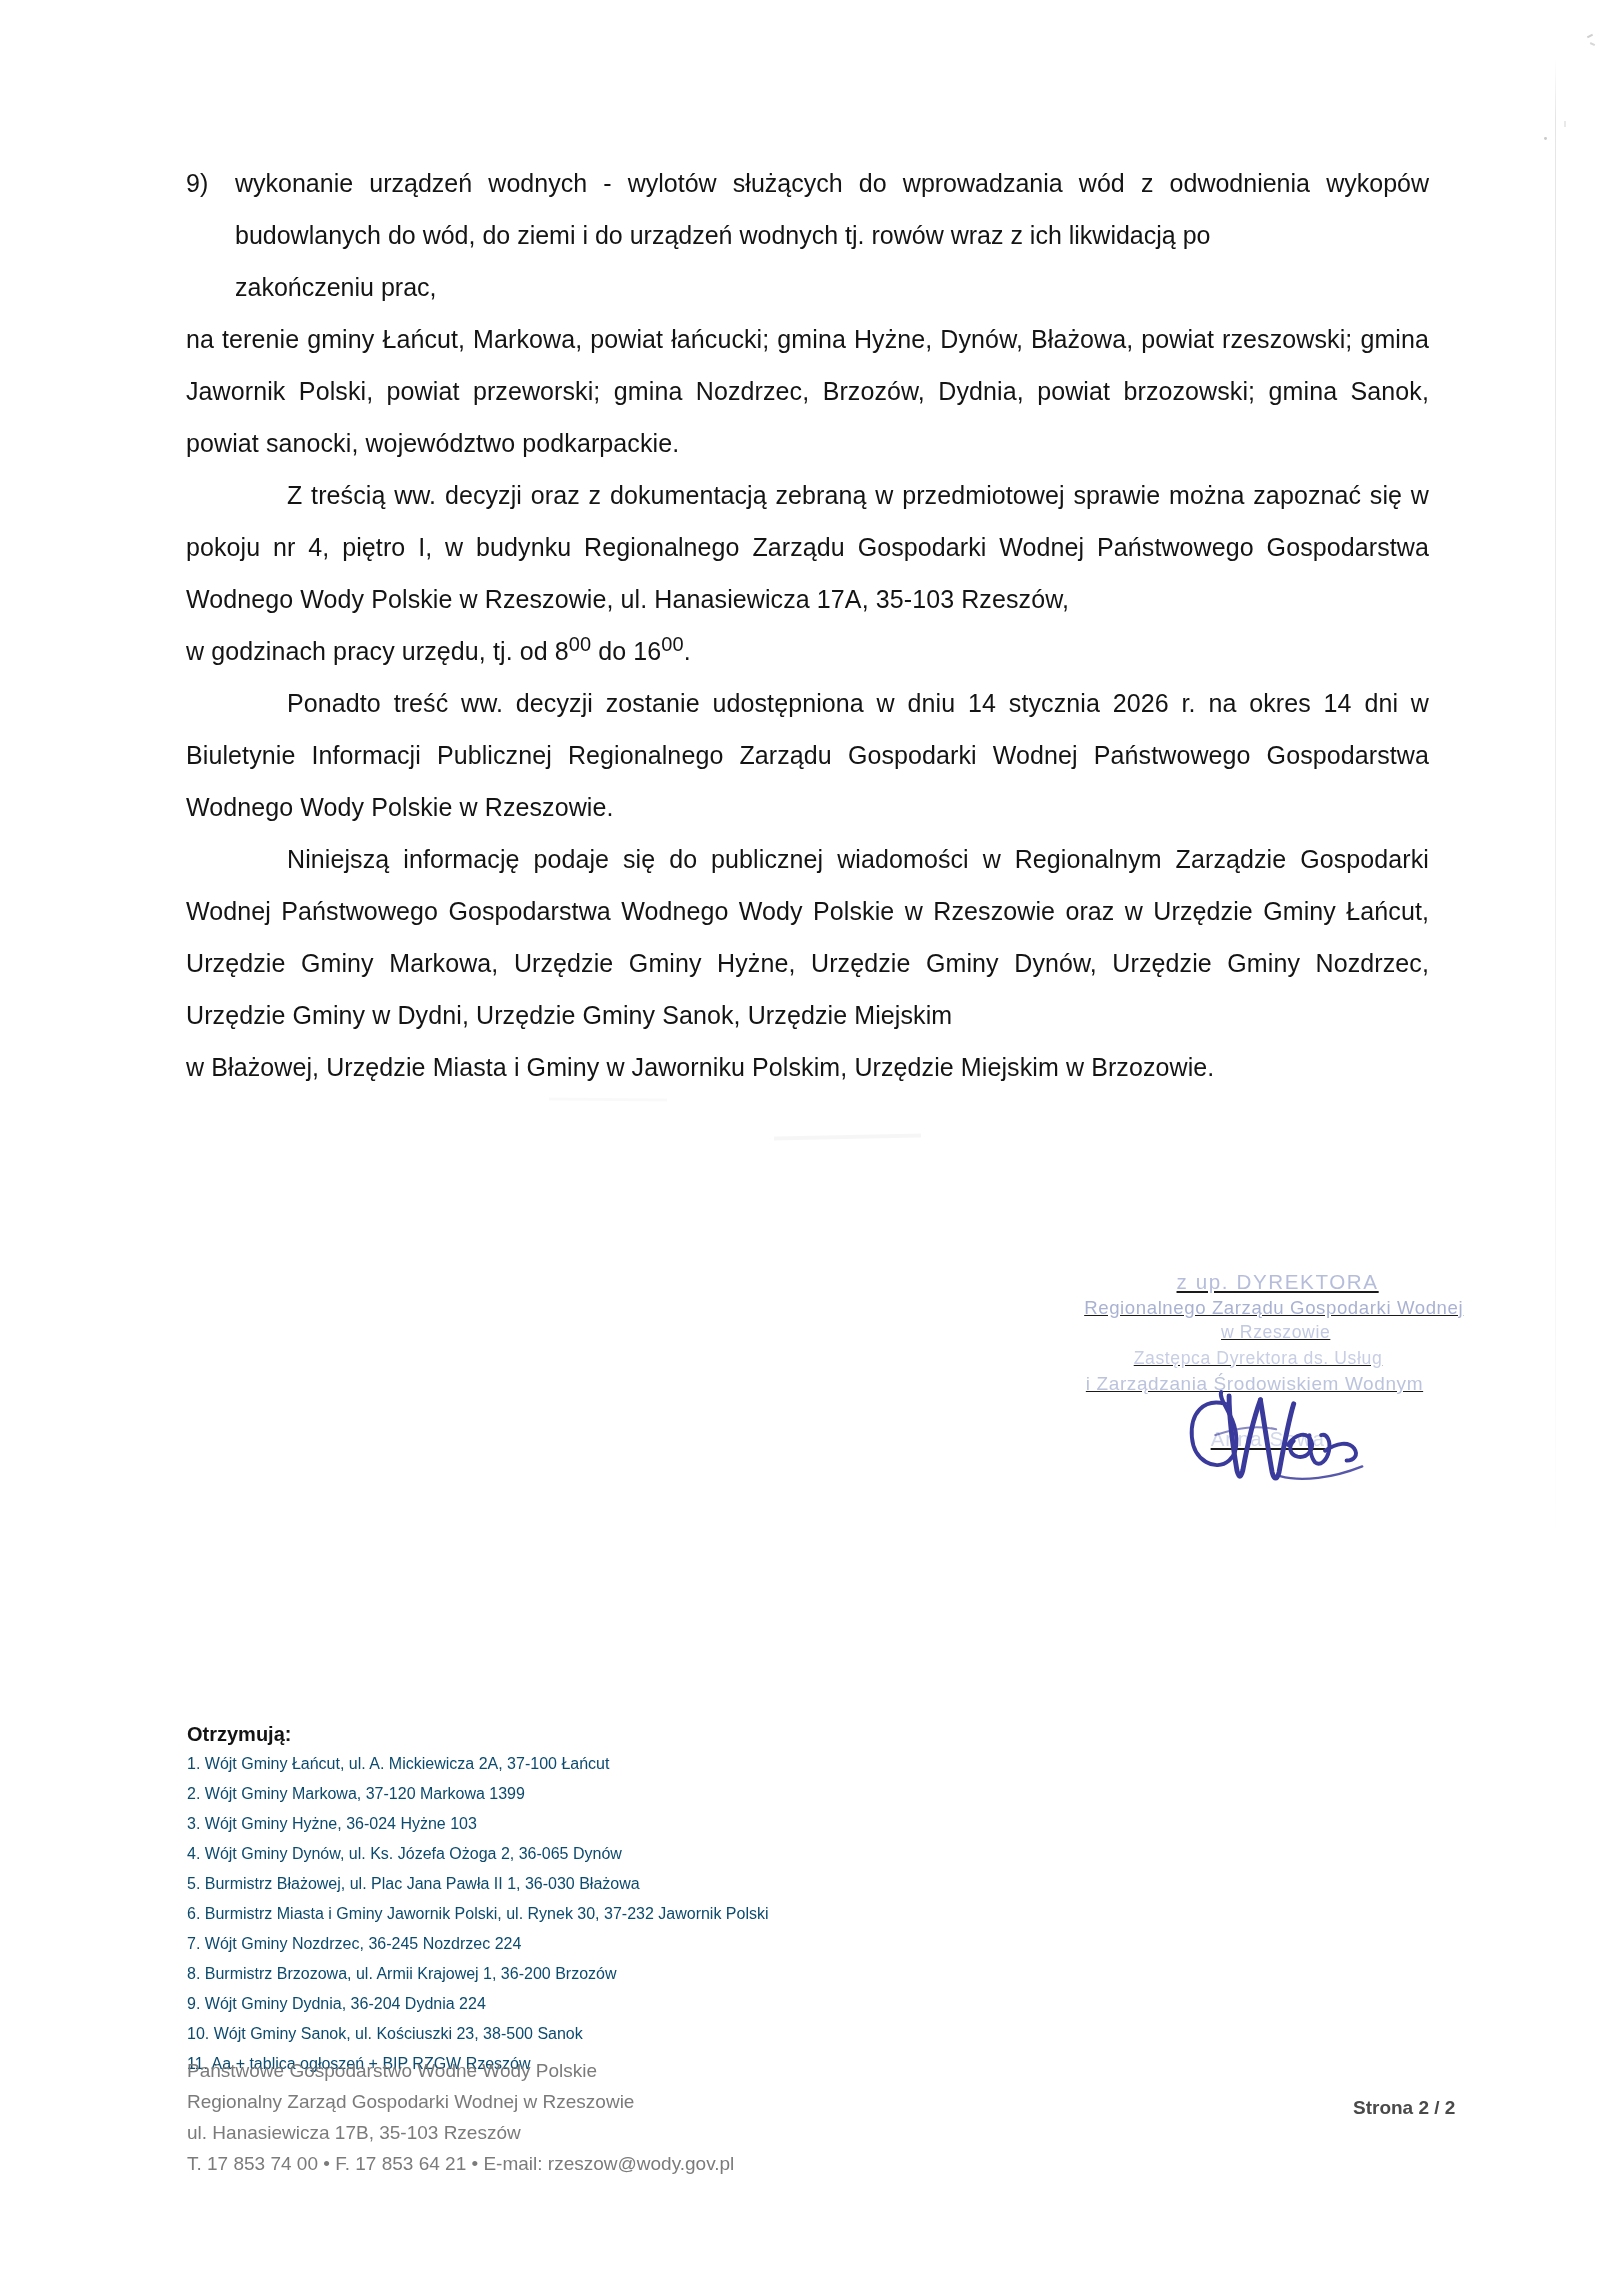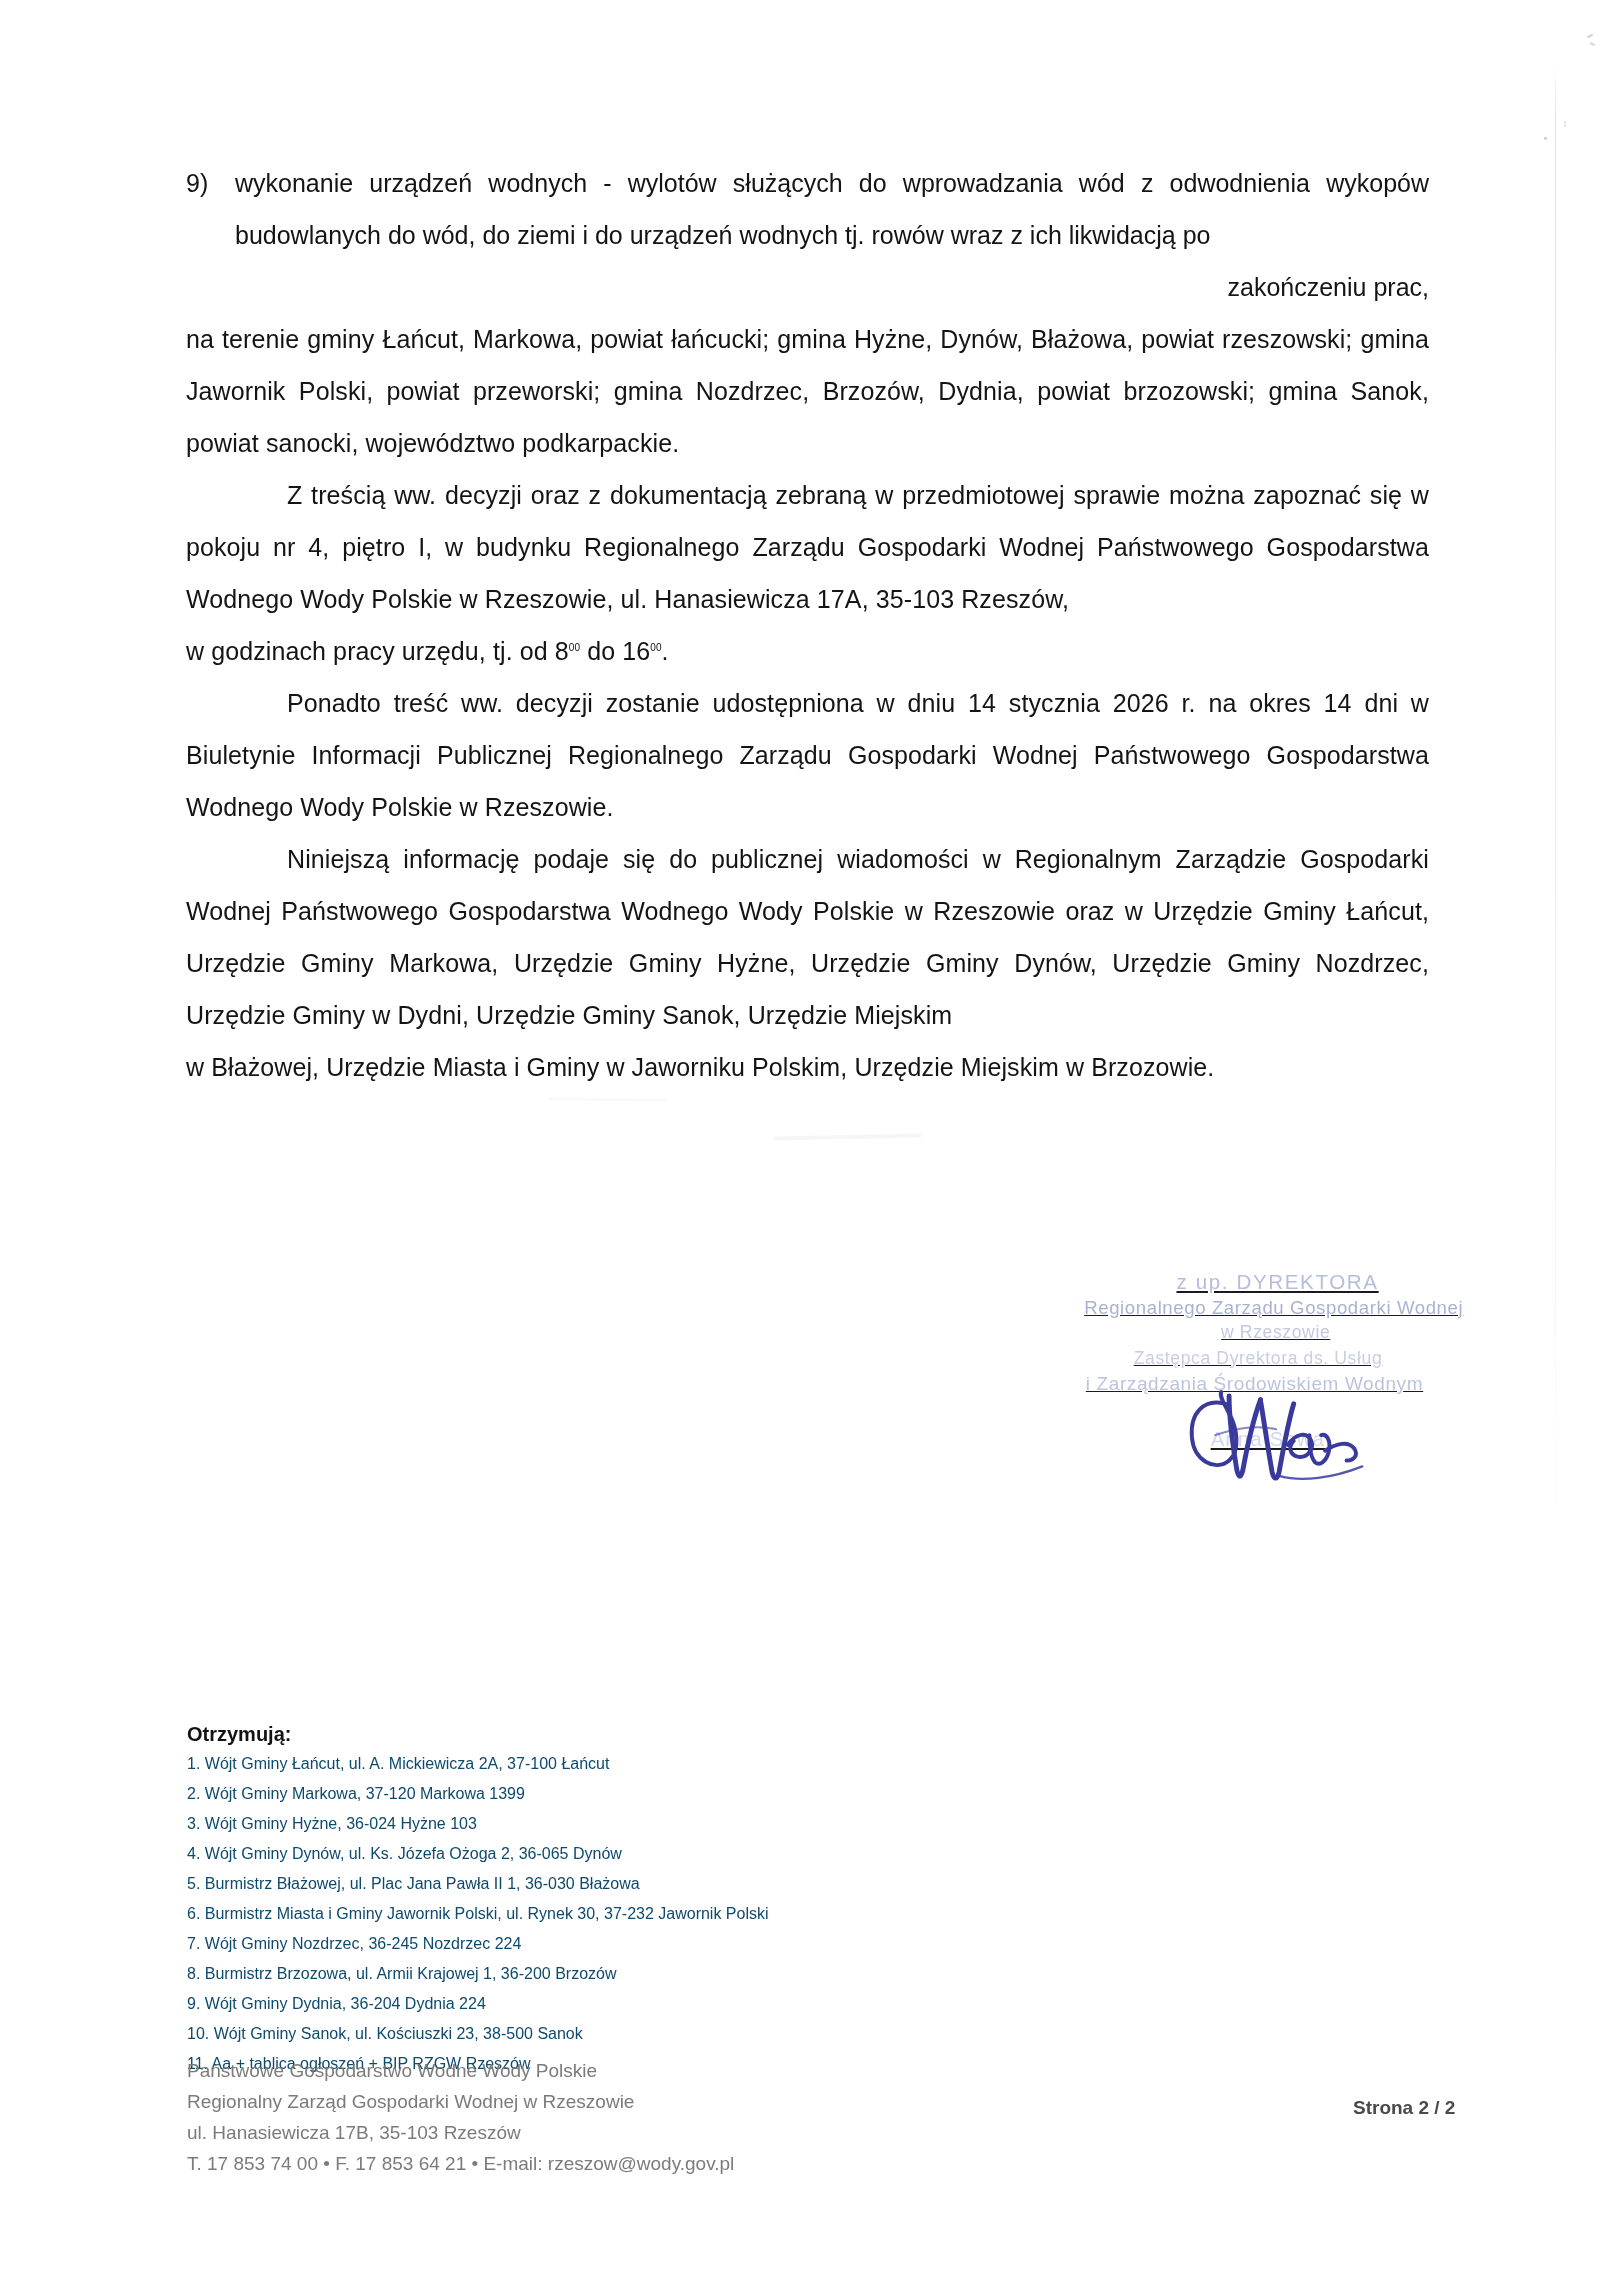--- a/index.html
+++ b/index.html
@@ -87,24 +87,24 @@
     text-align: justify;
     color: #141414;
   }
   .list-item .marker {
     position: absolute;
     left: 0;
     top: 0;
     font-size: 25px;
     line-height: 52px;
   }
-  .list-item .li-last { display: block; text-align: right; }
+  .list-item .li-last { display: block; text-align: left; }
 
   sup.hour {
-    font-size: 10px;
+    font-size: 20px;
     vertical-align: super;
     line-height: 0;
     text-align: right;
   }
 
   
   .stamp-block {
     position: absolute;
     left: 1073px;
     top: 1269px;

